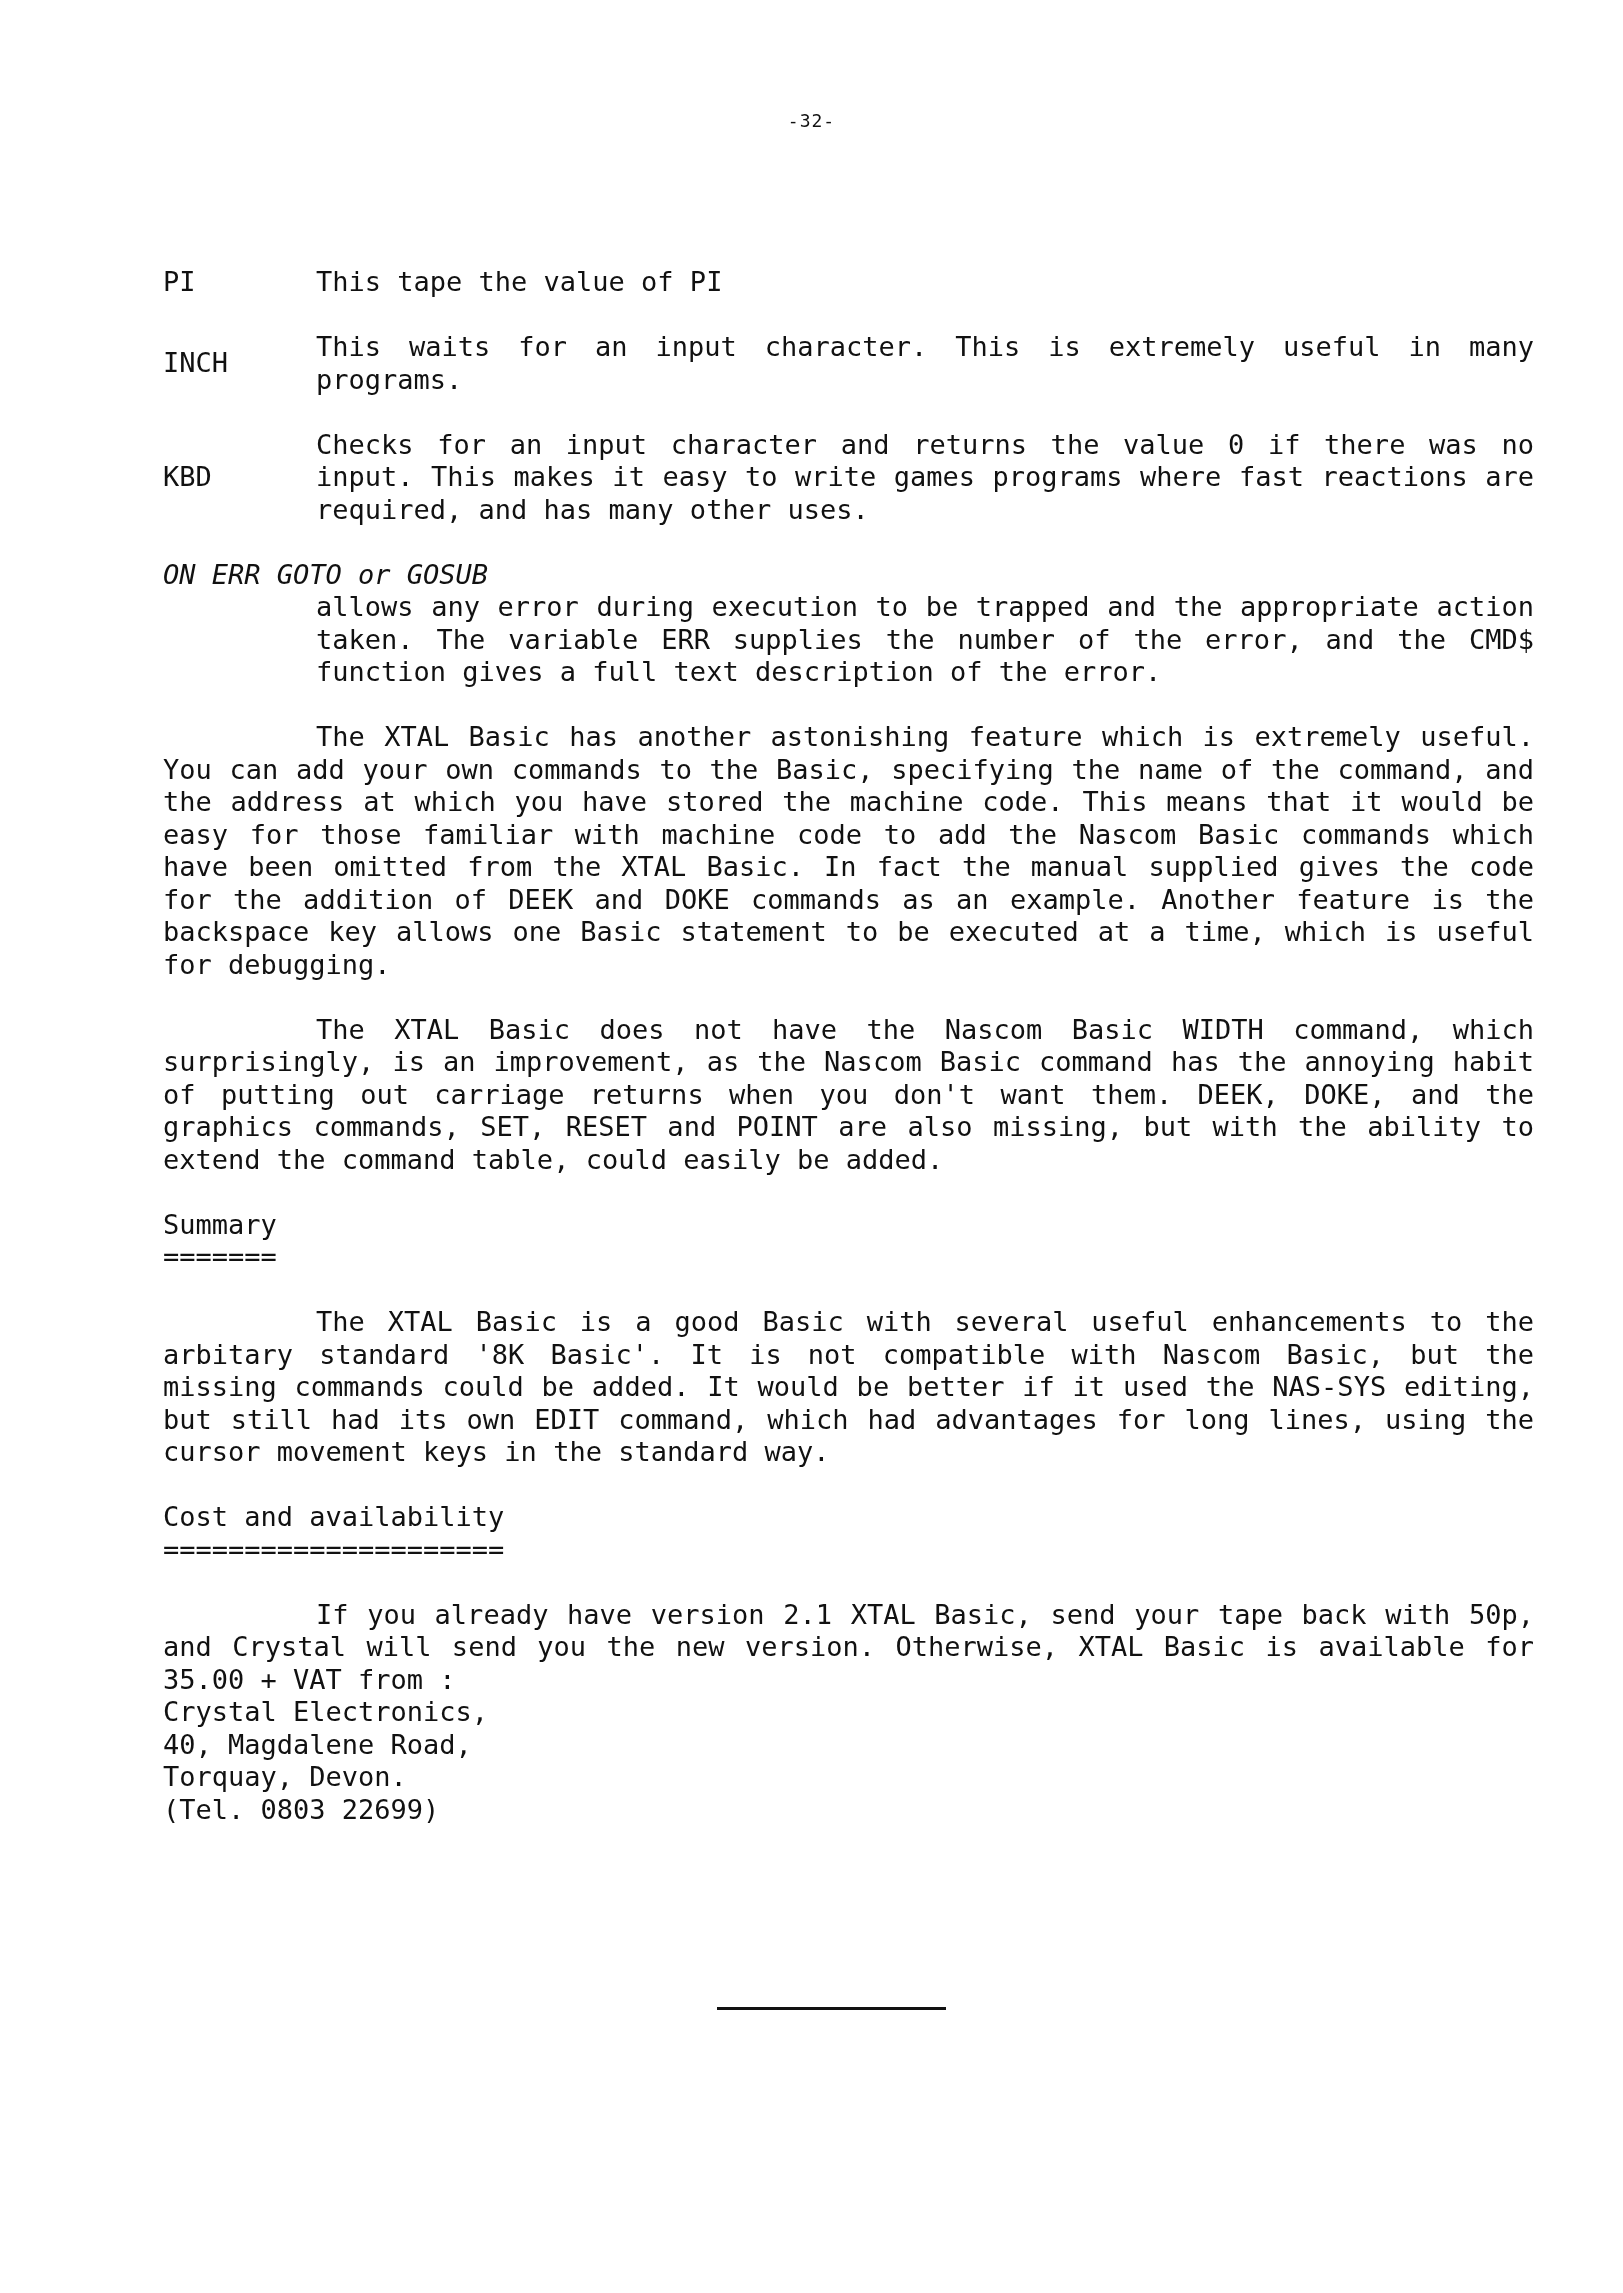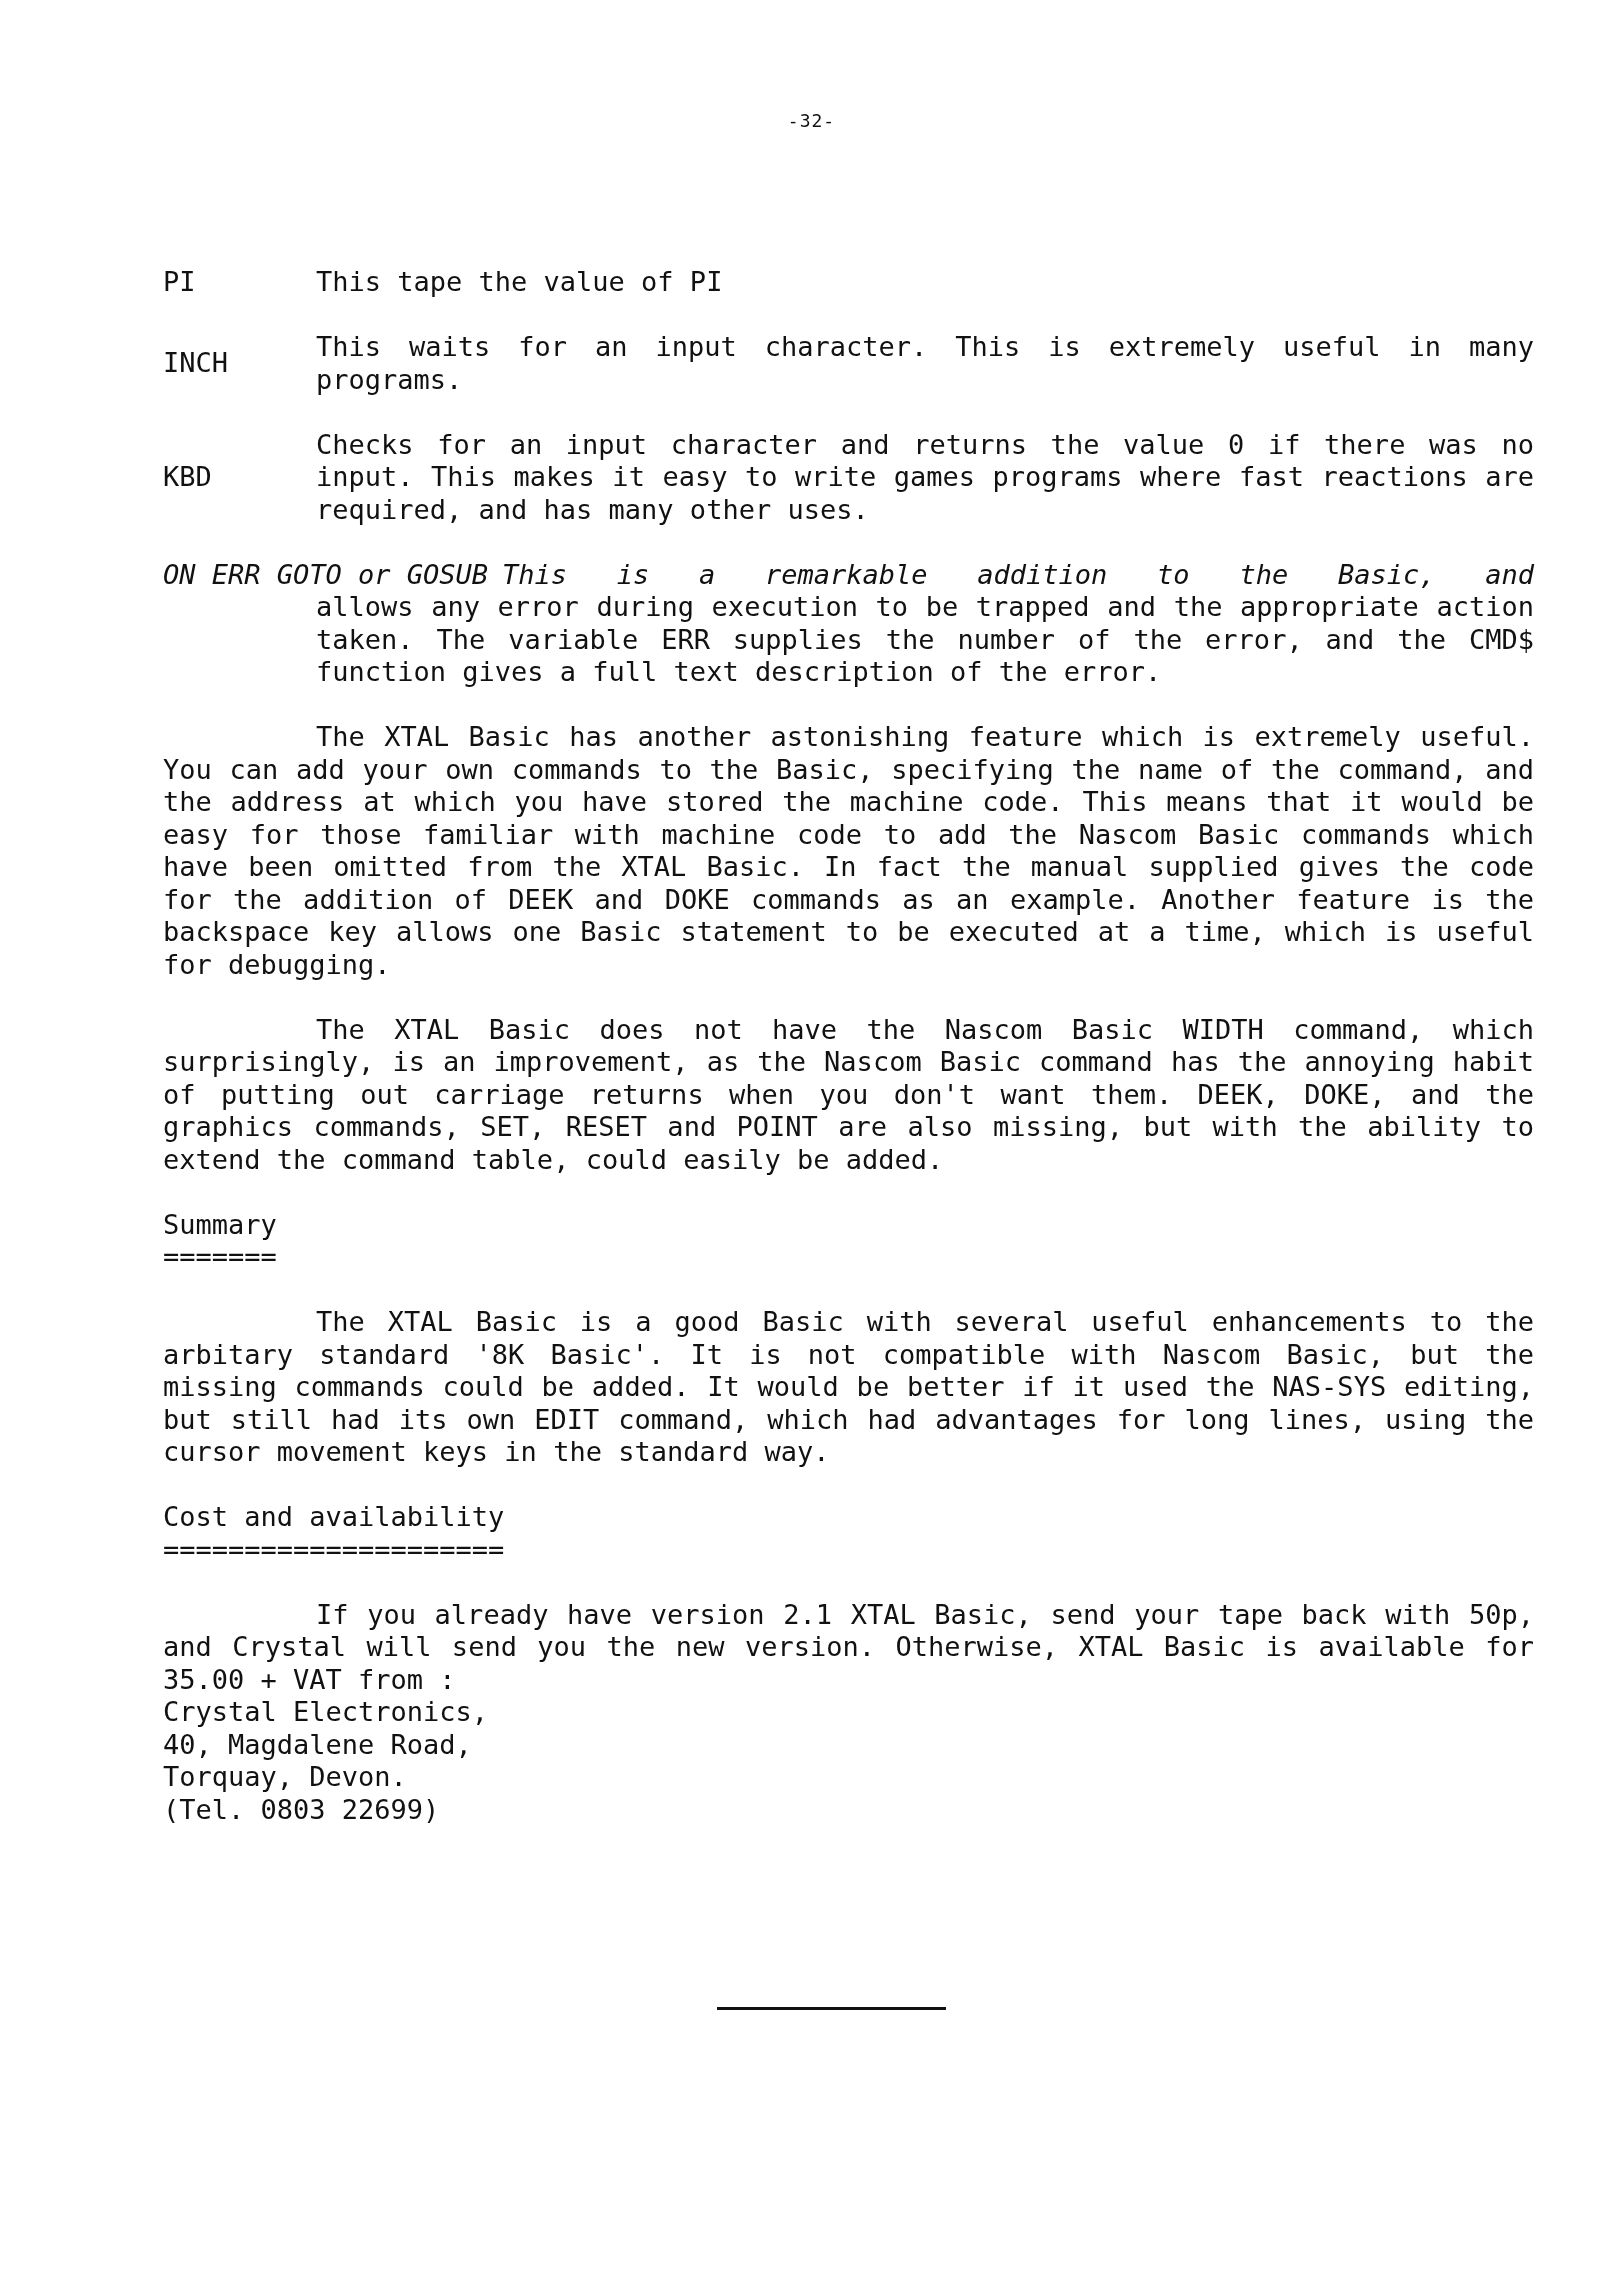--- a/index.html
+++ b/index.html
@@ -49,21 +49,20 @@
   </div>
 
   <div class="def">
     <span class="term">KBD</span>
     <span class="desc">Checks for an input character and returns the value 0 if there was no input. This makes it easy to write games programs where fast reactions are required, and has many other uses.</span>
   </div>
 
   <div class="def-wide">
     <div style="display:flex; justify-content:space-between;font-style:italic;">
       <span class="term-inline">ON ERR GOTO or GOSUB</span>
-      <span style="flex:1; padding-left:13.8px; text-align:justify; text-align-last:justify;">This is a remarkable addition to the Basic, and</span>
     </div>
     <span class="indent-block">allows any error during execution to be trapped and the appropriate action taken. The variable ERR supplies the number of the error, and the CMD$ function gives a full text description of the error.</span>
   </div>
 
   <p class="para">The XTAL Basic has another astonishing feature which is extremely useful. You can add your own commands to the Basic, specifying the name of the command, and the address at which you have stored the machine code. This means that it would be easy for those familiar with machine code to add the Nascom Basic commands which have been omitted from the XTAL Basic. In fact the manual supplied gives the code for the addition of DEEK and DOKE commands as an example. Another feature is the backspace key allows one Basic statement to be executed at a time, which is useful for debugging.</p>
 
   <p class="para">The XTAL Basic does not have the Nascom Basic WIDTH command, which surprisingly, is an improvement, as the Nascom Basic command has the annoying habit of putting out carriage returns when you don't want them. DEEK, DOKE, and the graphics commands, SET, RESET and POINT are also missing, but with the ability to extend the command table, could easily be added.</p>
 
   <div class="heading">Summary</div>
   <div class="underline">=======</div>

